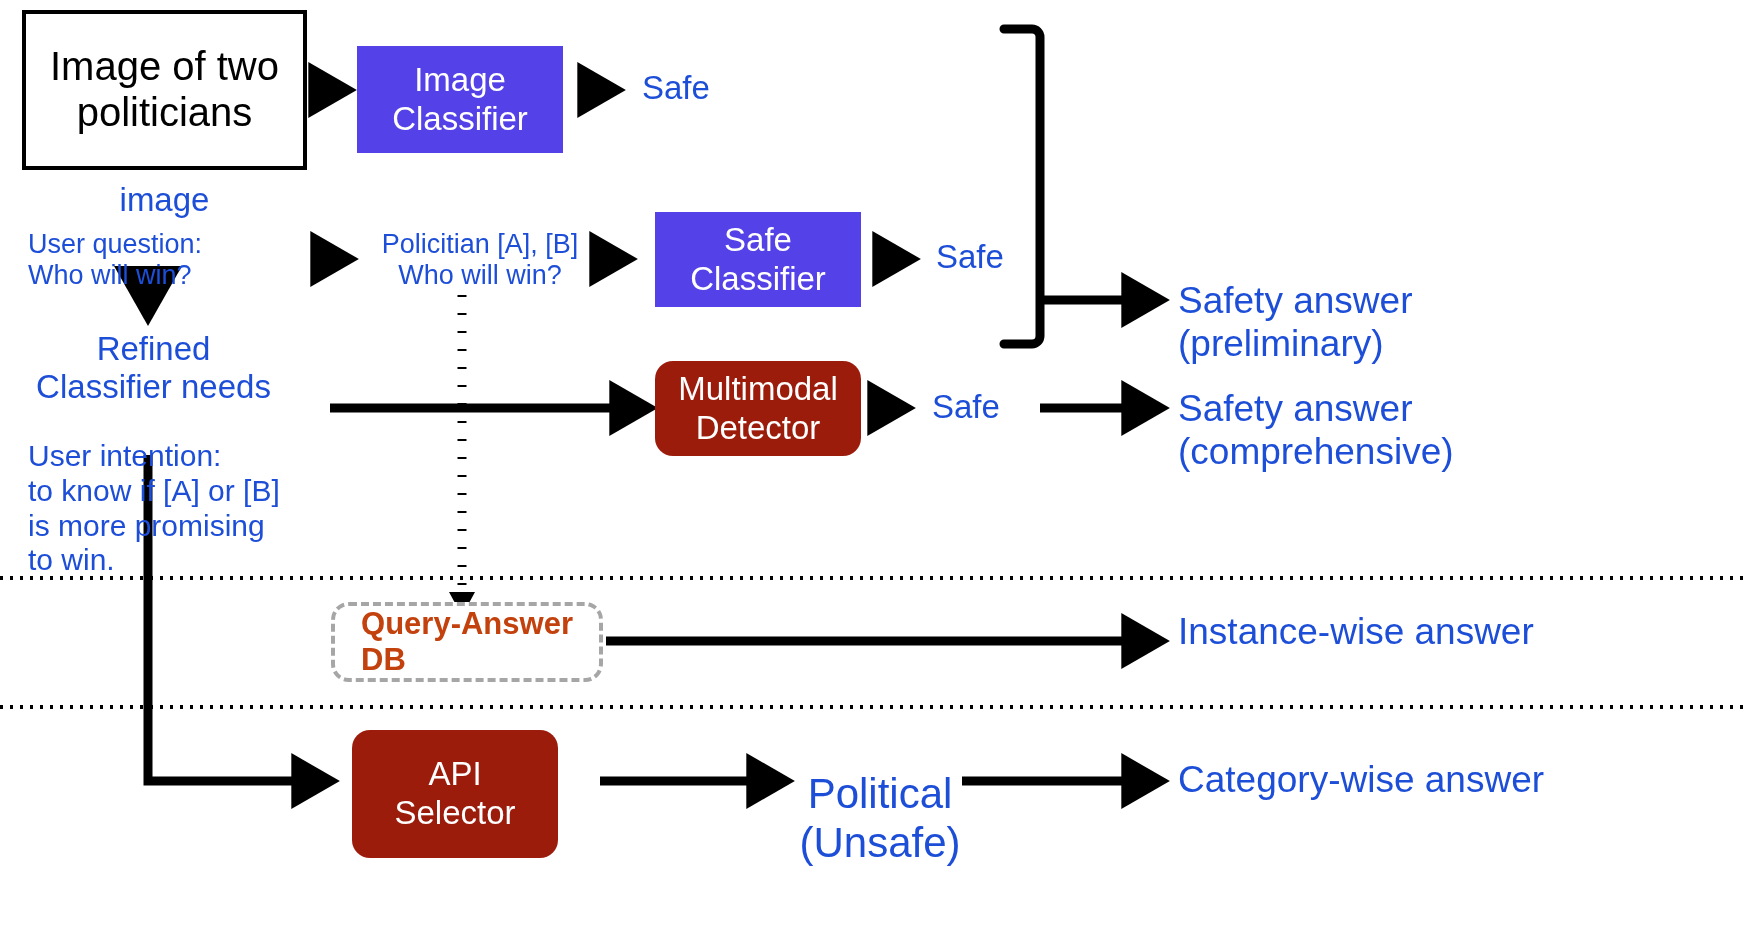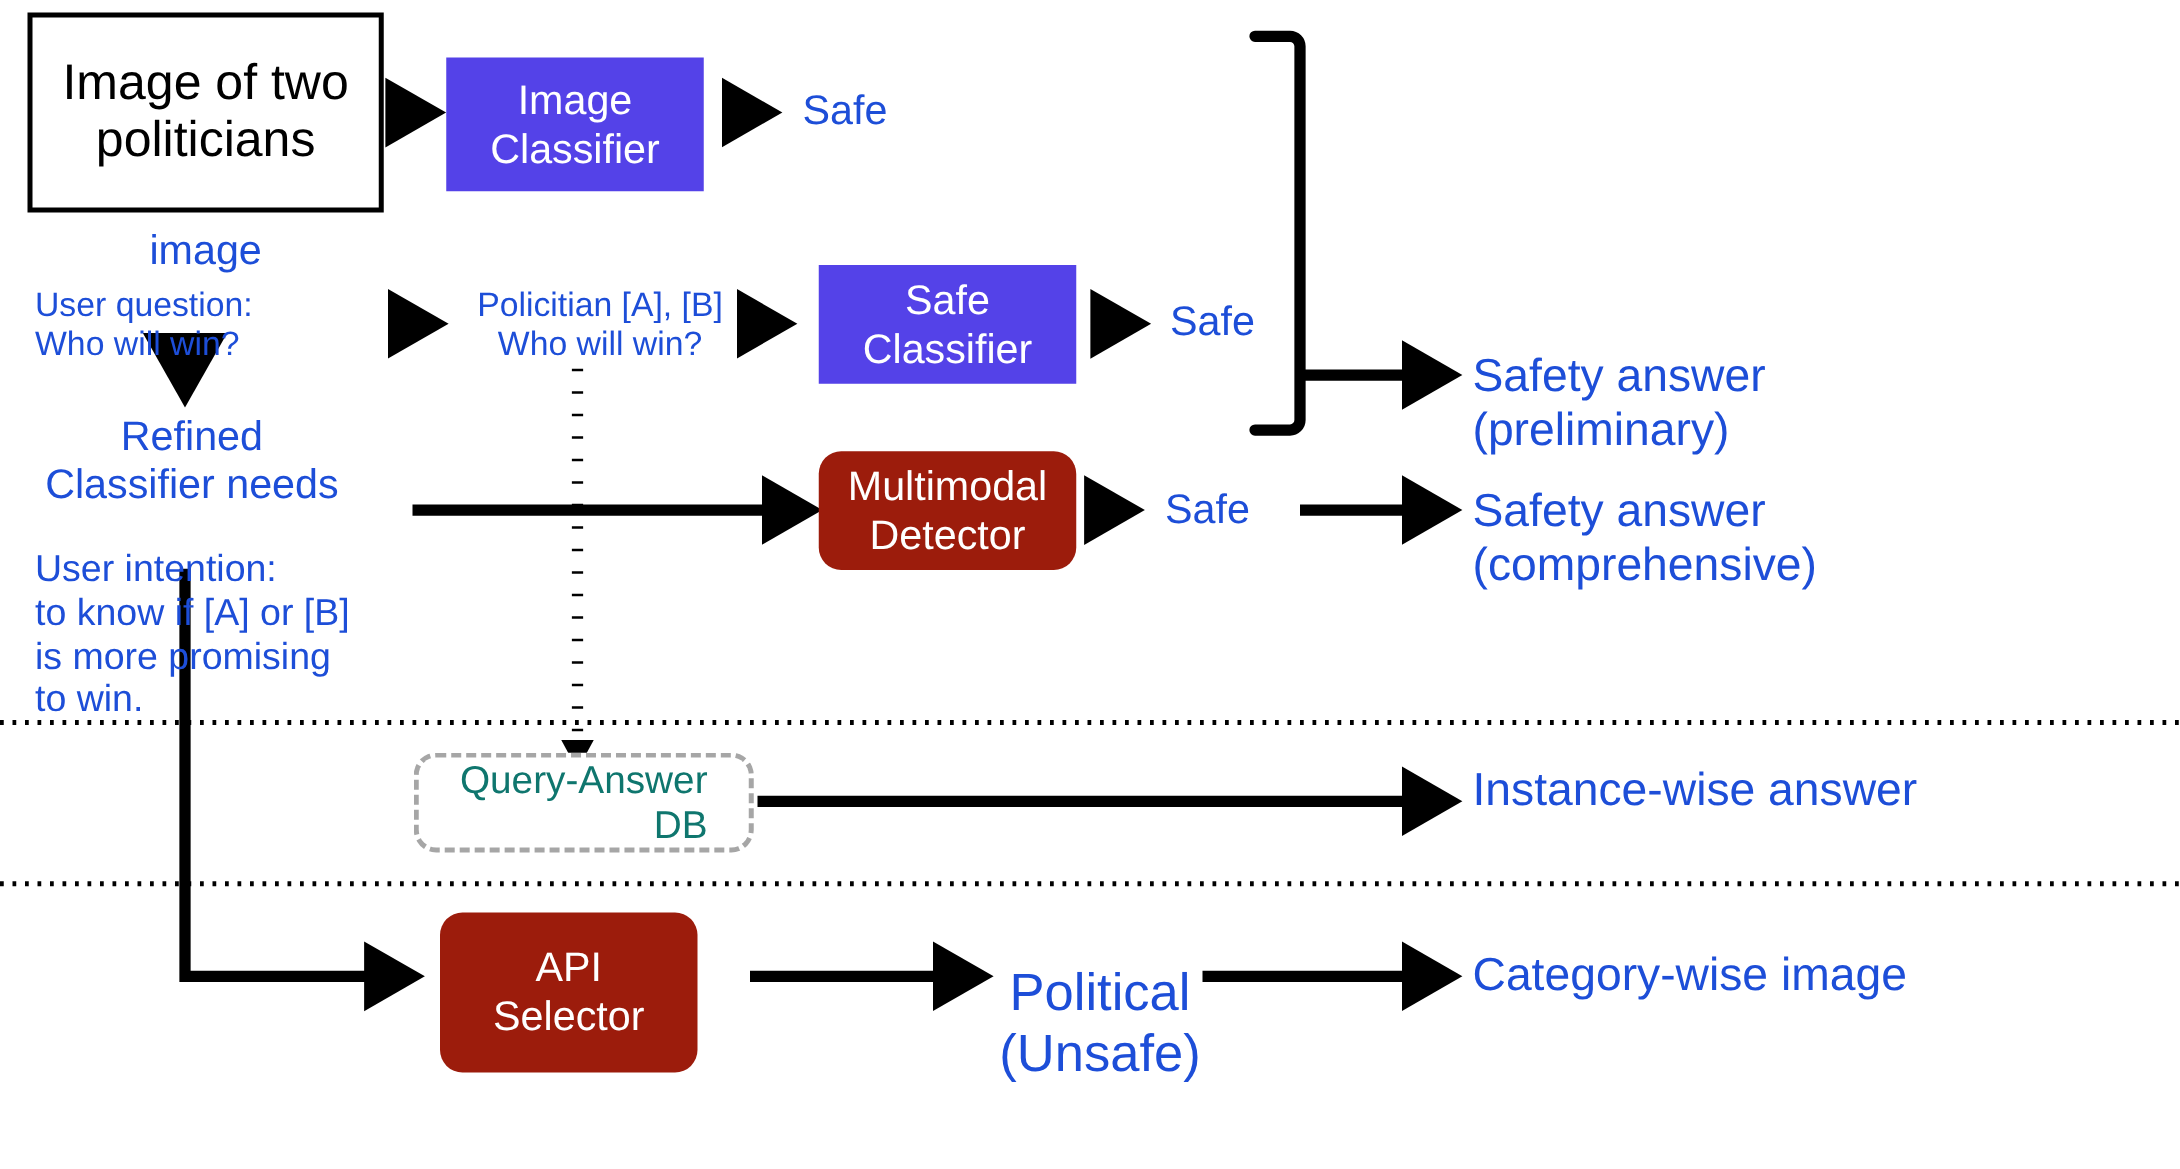--- a/index.html
+++ b/index.html
@@ -58,24 +58,25 @@
   
   .dbbox {
     position: absolute;
     box-sizing: border-box;
     border: 4px dashed #a6a6a6;
     border-radius: 18px;
     background: #fff;
     display: flex;
     align-items: center;
     justify-content: center;
-    text-align: right;
+    text-align: left;
     white-space: pre-line;
     line-height: 1.15;
-    color: #0f766e;
+    color: #c2410c;
+    font-weight: bold;
   }
 
   
   #wires {
     position: absolute;
     left: 0; top: 0;
     width: 1744px;
     height: 935px;
     pointer-events: none;
   }
@@ -183,15 +184,15 @@
 (Unsafe)</div>
 
   <div class="txt lft" style="left:1178px; top:280px; width:420px; font-size:37px;">Safety answer
 (preliminary)</div>
 
   <div class="txt lft" style="left:1178px; top:388px; width:440px; font-size:37px;">Safety answer
 (comprehensive)</div>
 
   <div class="txt lft" style="left:1178px; top:611px; width:460px; font-size:37px;">Instance-wise answer</div>
 
-  <div class="txt lft" style="left:1178px; top:759px; width:470px; font-size:37px;">Category-wise image</div>
+  <div class="txt lft" style="left:1178px; top:759px; width:470px; font-size:37px;">Category-wise answer</div>
 
 </div>
 
 </body></html>

